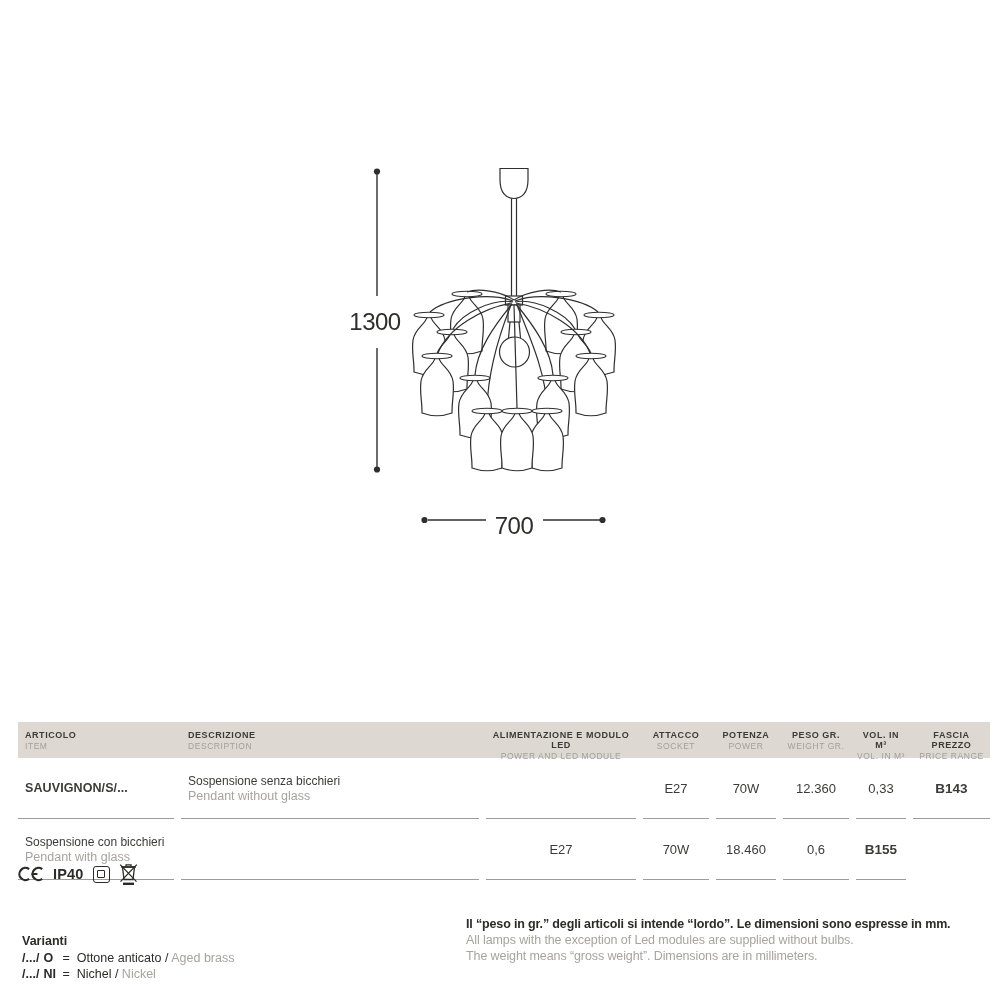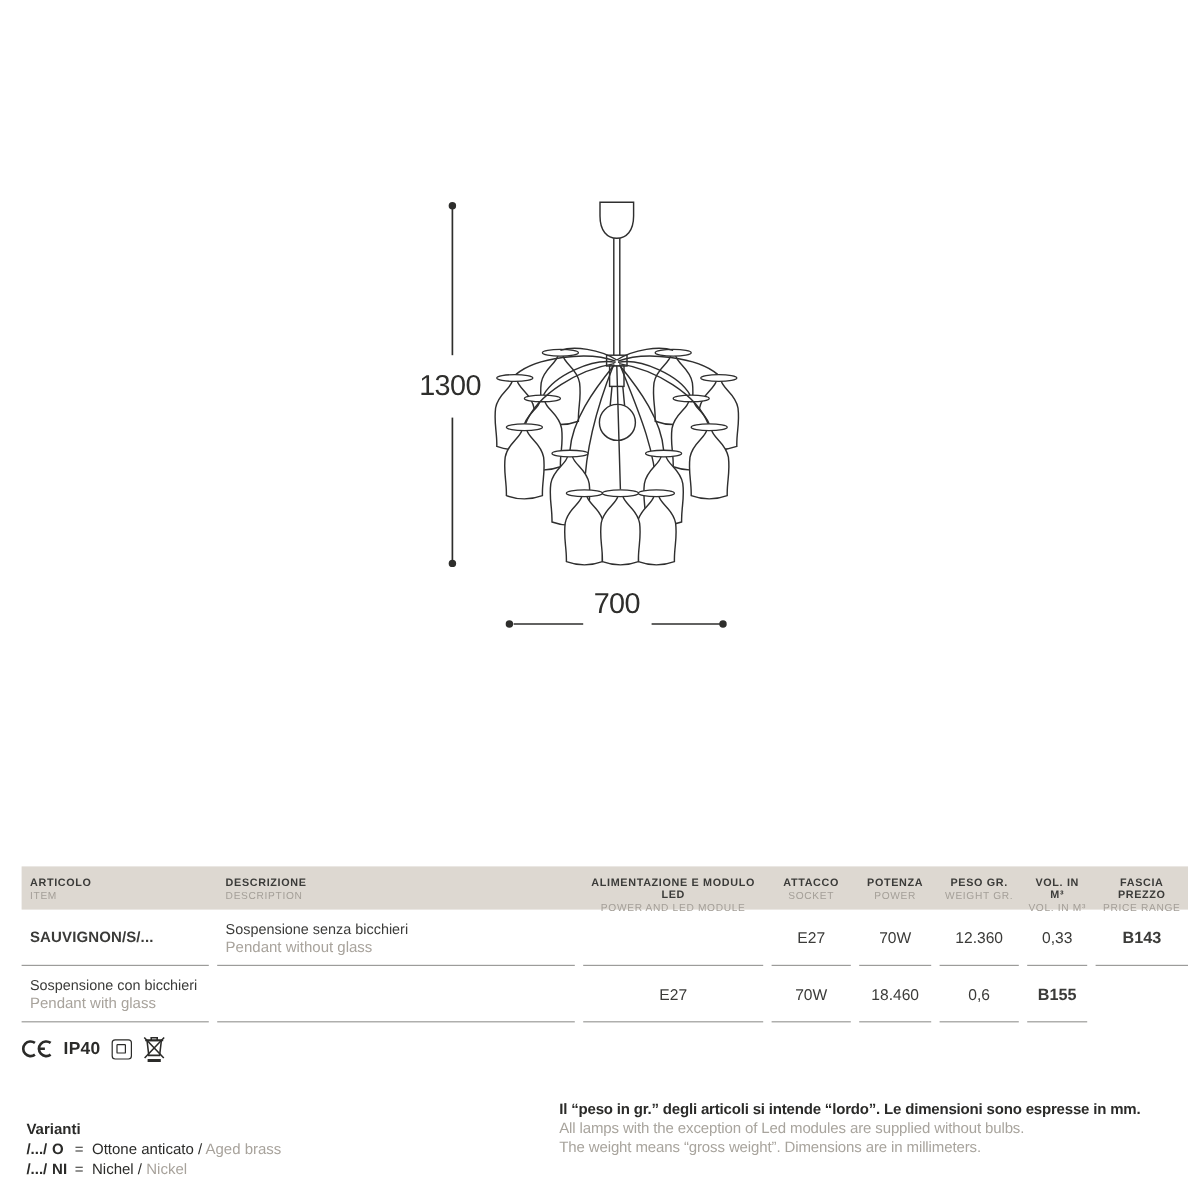--- a/index.html
+++ b/index.html
@@ -4,32 +4,32 @@
 <style>
   html,body{margin:0;padding:0;background:#ffffff;}
   .page{position:relative;width:1000px;height:1000px;background:#fff;
         font-family:"Liberation Sans",sans-serif;color:#3b3b39;overflow:hidden;}
 
   
   .drawing-svg{position:absolute;left:335px;top:148px;}
   .dim-label{position:absolute;font-size:24px;letter-spacing:-0.5px;color:#2e2e2c;
              text-align:center;line-height:28px;}
   .dim-height{left:338px;top:308px;width:74px;}
-  .dim-width{left:477px;top:490px;width:74px;}
+  .dim-width{left:477px;top:512px;width:74px;}
 
   
   .spec-table{position:absolute;left:18px;top:722px;width:972px;}
   .cols{display:grid;grid-template-columns:156px 298px 150px 66px 60px 66px 50px 1fr;column-gap:7px;}
   .thead{background:#ddd8d1;height:36px;}
   .th{padding-top:8px;}
   .th .h-it{display:block;font-size:9px;font-weight:bold;letter-spacing:0.55px;color:#3b3b39;}
   .th .h-en{display:block;font-size:8.5px;letter-spacing:0.55px;color:#a49f98;margin-top:1px;}
   .th.left{text-align:left;padding-left:7px;}
   .th.center{text-align:center;}
-  .trow{height:47px;}
+  .trow{height:61px;}
   .td{display:flex;align-items:center;justify-content:center;
       border-bottom:1px solid #9c9c9a;font-size:13px;color:#3b3b39;}
   .td.left{justify-content:flex-start;padding-left:7px;}
   .td.item{font-weight:bold;font-size:12.5px;letter-spacing:0.1px;}
   .td.desc{flex-direction:column;align-items:flex-start;justify-content:center;}
   .td.desc .d-it{font-size:12px;color:#3b3b39;}
   .td.desc .d-en{font-size:12.5px;color:#a8a39c;margin-top:1px;}
   .td.price{font-weight:bold;font-size:13.5px;}
 
   

